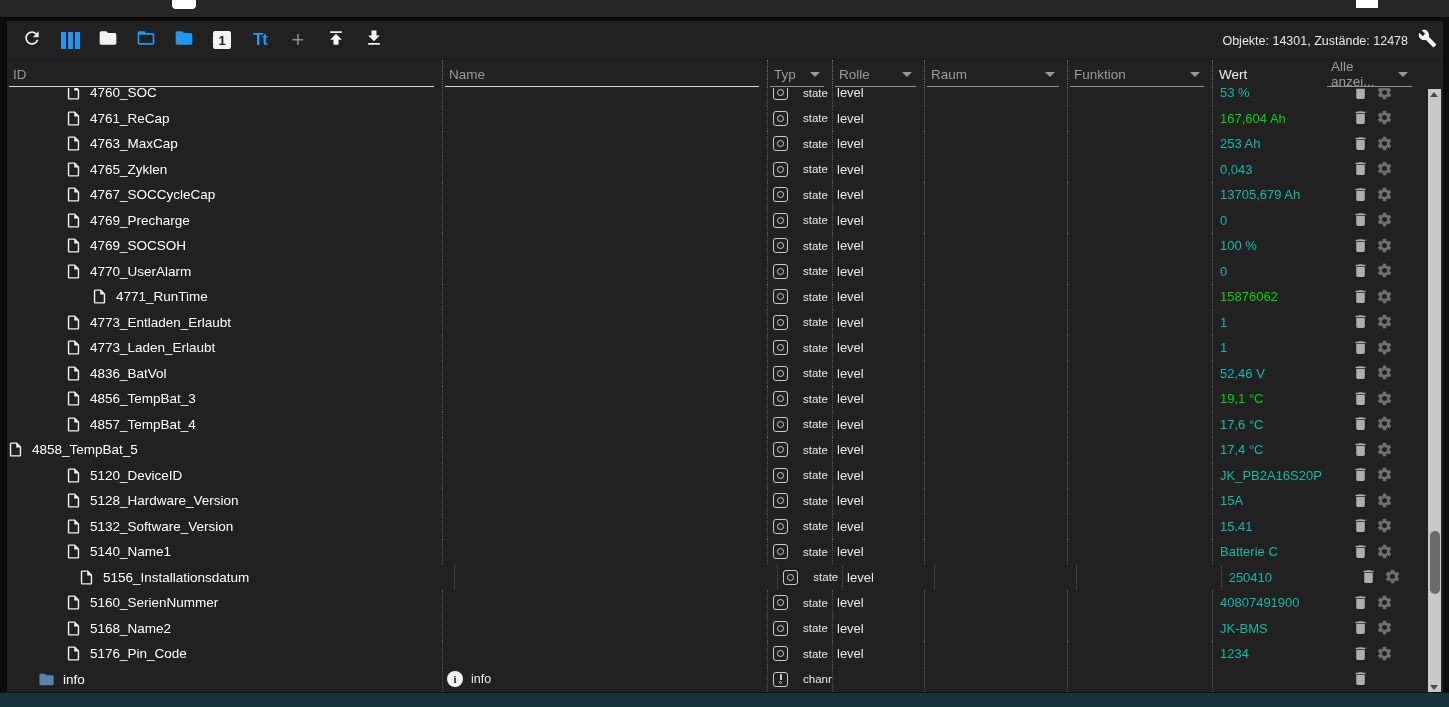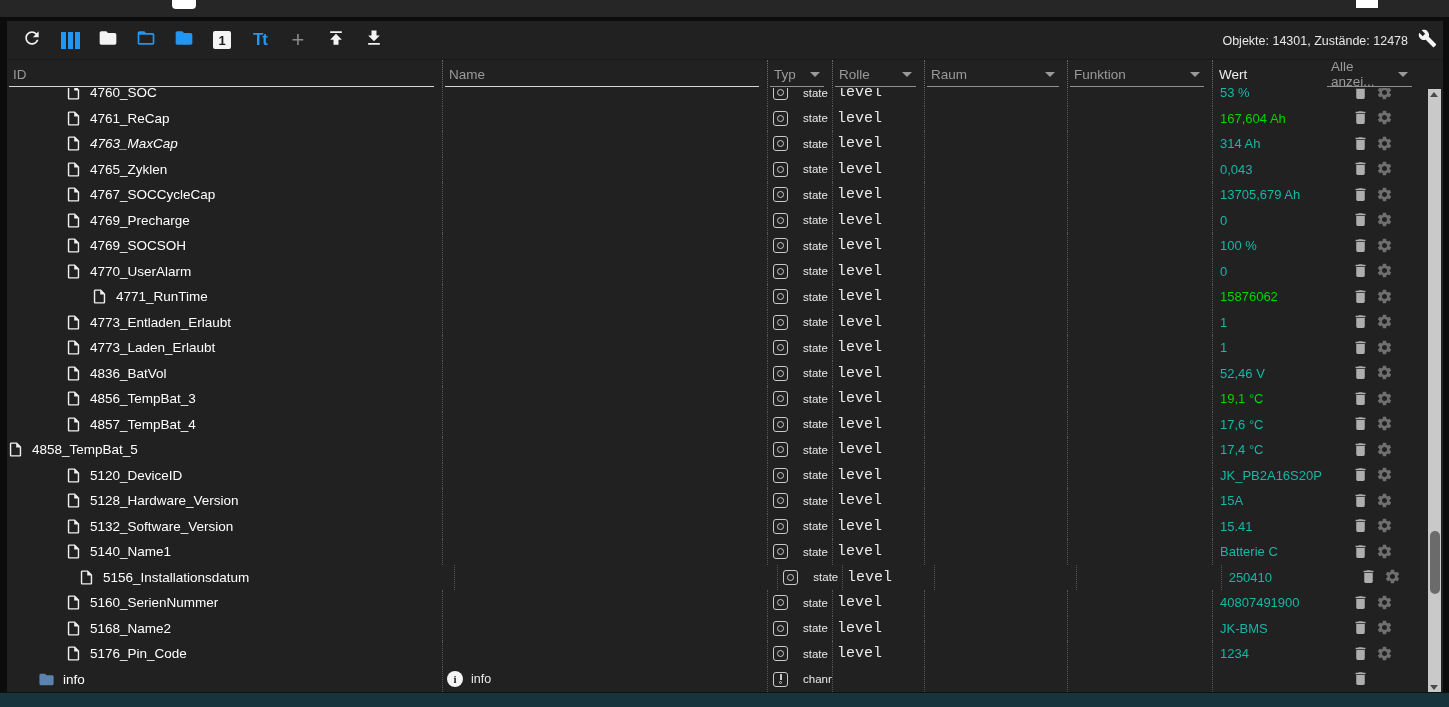--- a/index.html
+++ b/index.html
@@ -54,21 +54,21 @@
   .row-icon { width:17px; height:17px; flex:0 0 auto; }
   .row-icon svg { width:17px; height:17px; display:block; }
   .state-icon { width:15px; height:15px; border:1px solid #c9c9c9; border-radius:3px;
                 display:flex; align-items:center; justify-content:center; flex:0 0 auto; }
   .state-icon i { display:block; width:7px; height:7px; border:1.5px solid #c9c9c9; border-radius:50%; }
   .channel-icon { width:15px; height:15px; border:1px solid #c9c9c9; border-radius:3px;
                   display:flex; flex-direction:column; align-items:center; justify-content:center; gap:1px; flex:0 0 auto; }
   .channel-icon b { display:block; width:2px; height:6px; background:#c9c9c9; }
   .channel-icon i { display:block; width:3px; height:3px; border:1px solid #c9c9c9; border-radius:50%; }
   .type-label { color:#e9e9e9; font-size:11.5px; margin-left:15px; }
-  .role-label { color:#e9e9e9; font-size:15px;font-family:Liberation Mono, monospace; }
+  .role-label { color:#e9e9e9; font-size:13px; }
   .value-label { color:#14b8a6; font-size:13px; white-space:nowrap; }
   .value-label.green { color:#00d600; }
   .name-label { color:#e9e9e9; font-size:12.5px; margin-left:8px; }
   .name-info-icon { width:16px; height:16px; background:#f5f5f5; border-radius:50%; color:#1b1b1b;
                     font-size:11px; font-weight:bold; font-family:"Liberation Serif", serif;
                     display:flex; align-items:center; justify-content:center; flex:0 0 auto; }
   .act-btn { width:18px; height:18px; cursor:pointer; flex:0 0 auto; }
   .act-btn svg { width:17px; height:17px; display:block; }
 
   
@@ -284,21 +284,21 @@
                 </svg>
       </span>
       <span class="act-btn gear-icon-btn">
         <svg viewBox="0 0 24 24">
                   <path fill="#6f6f6f" d="M19.14 12.94c.04-.3.06-.61.06-.94 0-.32-.02-.64-.07-.94l2.03-1.58c.18-.14.23-.41.12-.61l-1.92-3.32c-.12-.22-.37-.29-.59-.22l-2.39.96c-.5-.38-1.03-.7-1.62-.94l-.36-2.54c-.04-.24-.24-.41-.48-.41h-3.84c-.24 0-.43.17-.47.41l-.36 2.54c-.59.24-1.13.57-1.62.94l-2.39-.96c-.22-.08-.47 0-.59.22L2.74 8.87c-.12.21-.08.47.12.61l2.03 1.58c-.05.3-.09.63-.09.94s.02.64.07.94l-2.03 1.58c-.18.14-.23.41-.12.61l1.92 3.32c.12.22.37.29.59.22l2.39-.96c.5.38 1.03.7 1.62.94l.36 2.54c.05.24.24.41.48.41h3.84c.24 0 .44-.17.47-.41l.36-2.54c.59-.24 1.13-.56 1.62-.94l2.39.96c.22.08.47 0 .59-.22l1.92-3.32c.12-.22.07-.47-.12-.61l-2.01-1.58zM12 15.6c-1.98 0-3.6-1.62-3.6-3.6s1.62-3.6 3.6-3.6 3.6 1.62 3.6 3.6-1.62 3.6-3.6 3.6z"></path>
                 </svg>
       </span>
     </div>
   </div>
           <div class="obj-row">
-    <div class="cell c-id id-cell" style="padding-left: 58px; font-style: italic;">
+    <div class="cell c-id id-cell" style="padding-left: 58px;">
       <span class="row-icon doc-icon">
         <svg viewBox="0 0 24 24">
                   <path fill="#f0f0f0" d="M14 2H6c-1.1 0-2 .9-2 2v16c0 1.1.89 2 2 2h12c1.1 0 2-.9 2-2V8l-6-6zm4 18H6V4h7v5h5v11z"></path>
                 </svg>
       </span>
 
       <span class="id-label">4763_MaxCap</span>
     </div>
     <div class="cell c-name sep">
 
@@ -310,21 +310,21 @@
               </span>
 
       <span class="type-label">state</span>
     </div>
     <div class="cell c-rolle sep">
       <span class="role-label">level</span>
     </div>
     <div class="cell c-raum sep"></div>
     <div class="cell c-funktion sep"></div>
     <div class="cell c-wert sep">
-      <span class="value-label">314 Ah</span>
+      <span class="value-label">253 Ah</span>
     </div>
     <div class="cell c-actions">
       <span class="act-btn trash-btn">
         <svg viewBox="0 0 24 24">
                   <path fill="#aeaeae" d="M6 19c0 1.1.9 2 2 2h8c1.1 0 2-.9 2-2V7H6v12zM19 4h-3.5l-1-1h-5l-1 1H5v2h14V4z"></path>
                 </svg>
       </span>
       <span class="act-btn gear-icon-btn">
         <svg viewBox="0 0 24 24">
                   <path fill="#6f6f6f" d="M19.14 12.94c.04-.3.06-.61.06-.94 0-.32-.02-.64-.07-.94l2.03-1.58c.18-.14.23-.41.12-.61l-1.92-3.32c-.12-.22-.37-.29-.59-.22l-2.39.96c-.5-.38-1.03-.7-1.62-.94l-.36-2.54c-.04-.24-.24-.41-.48-.41h-3.84c-.24 0-.43.17-.47.41l-.36 2.54c-.59.24-1.13.57-1.62.94l-2.39-.96c-.22-.08-.47 0-.59.22L2.74 8.87c-.12.21-.08.47.12.61l2.03 1.58c-.05.3-.09.63-.09.94s.02.64.07.94l-2.03 1.58c-.18.14-.23.41-.12.61l1.92 3.32c.12.22.37.29.59.22l2.39-.96c.5.38 1.03.7 1.62.94l.36 2.54c.05.24.24.41.48.41h3.84c.24 0 .44-.17.47-.41l.36-2.54c.59-.24 1.13-.56 1.62-.94l2.39.96c.22.08.47 0 .59-.22l1.92-3.32c.12-.22.07-.47-.12-.61l-2.01-1.58zM12 15.6c-1.98 0-3.6-1.62-3.6-3.6s1.62-3.6 3.6-3.6 3.6 1.62 3.6 3.6-1.62 3.6-3.6 3.6z"></path>

